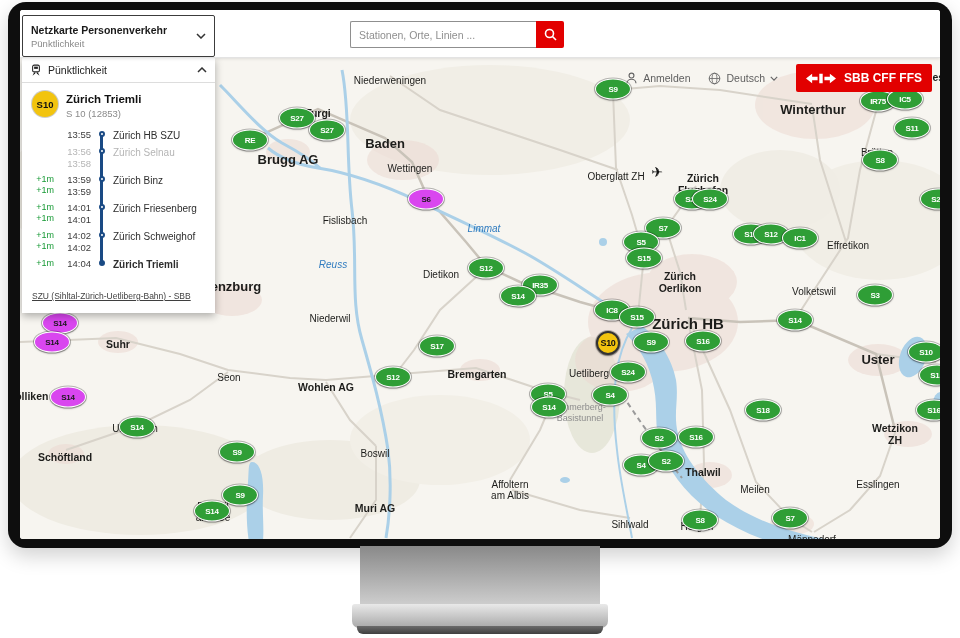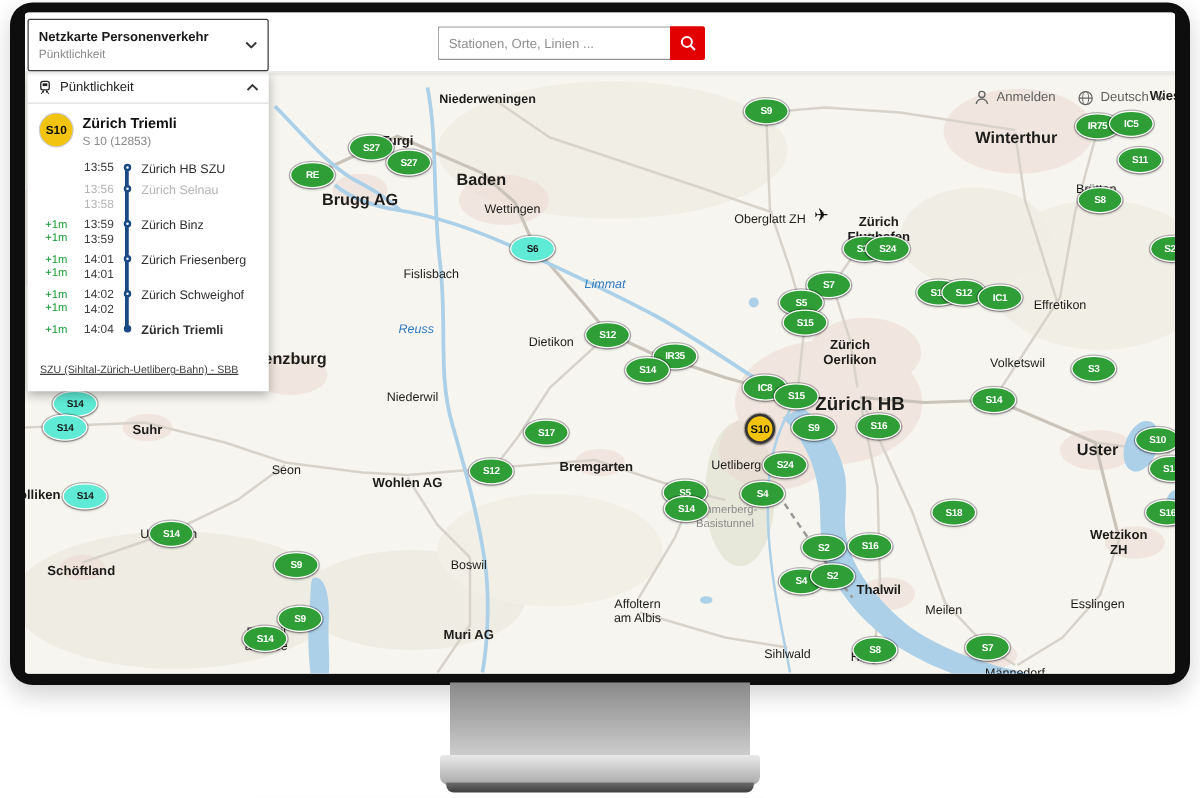--- a/index.html
+++ b/index.html
@@ -17,35 +17,35 @@
                 background:linear-gradient(180deg,#e9e9e9,#a8a8a8); border-radius:3px 3px 7px 7px; }
   .stand-lip  { position:absolute; left:357px; top:626px; width:246px; height:8px;
                 background:linear-gradient(180deg,#6b6b6b,#3f3f3f); border-radius:0 0 6px 6px; }
 
   
   .map-svg { position:absolute; left:0; top:0; }
   .map-layer { position:absolute; inset:0; z-index:5; }
   .map-label { position:absolute; transform:translate(-50%,-50%); white-space:pre-line;
                text-align:center; color:#1d1d1b; line-height:1.15; pointer-events:none; }
   .map-label.town    { font-size:10px; }
-  .map-label.town-b  { font-size:10px; font-weight:bold; }
+  .map-label.town-b  { font-size:10px; font-weight:normal; }
   .map-label.city    { font-size:10.5px; font-weight:bold; }
   .map-label.city-lg { font-size:13px; font-weight:bold; }
   .map-label.city-xl { font-size:15px; font-weight:bold; }
   .map-label.water   { font-size:10px; color:#2f7bbf; font-style:italic; font-weight:normal; }
   .map-label.note    { font-size:9px; color:#8d8d8d; }
   .plane { position:absolute; transform:translate(-50%,-50%); font-size:14px; color:#111; z-index:2; }
 
   .badge { position:absolute; width:36px; height:21px; border-radius:50%;
            transform:translate(-50%,-50%); display:flex; align-items:center; justify-content:center;
            font-size:8px; font-weight:bold; letter-spacing:-.3px; color:#fff;
            border:1.5px solid #fff; box-shadow:0 0 0 1px rgba(0,0,0,.25), 0 1px 2px rgba(0,0,0,.35);
            z-index:6; cursor:pointer; }
   .badge.green    { background:#2f9e36; }
-  .badge.yellow   { background:#5eead4; color:#1a1a1a; }
+  .badge.yellow   { background:#d946ef; color:#1a1a1a; }
   .badge.selected { background:#f2c40f; color:#111; width:24px; height:24px;
                     border:2px solid #333; z-index:8; font-size:9px; }
 
   
   .topbar { position:absolute; left:0; top:0; width:100%; height:48px; background:#fff;
             z-index:40; border-bottom:1px solid #e3e3e3; box-shadow:0 1px 3px rgba(0,0,0,.10); }
   .layer-select { position:absolute; left:2px; top:5px; width:193px; height:42px;
                   border:1px solid #3c3c3c; border-radius:2px; background:#fff;
                   display:flex; align-items:center; justify-content:space-between;
                   padding:0 8px; cursor:pointer; }
@@ -499,20 +499,26 @@
             <svg width="13" height="13" viewBox="0 0 16 16">
               <circle cx="8" cy="8" r="6.5" fill="none" stroke="#666" stroke-width="1.2"></circle>
               <ellipse cx="8" cy="8" rx="3" ry="6.5" fill="none" stroke="#666" stroke-width="1"></ellipse>
               <path d="M1.5,8 L14.5,8" stroke="#666" stroke-width="1"></path>
             </svg>
             <span>Deutsch</span>
             <svg width="8" height="5" viewBox="0 0 10 6">
               <path d="M1,1 L5,5 L9,1" stroke="#666" stroke-width="1.5" fill="none"></path>
             </svg>
           </div>
+          <div class="sbb-logo">
+            <svg width="30" height="13" viewBox="0 0 44 18">
+              <path fill="#fff" d="M19.5,2 h5 v14 h-5 z M0,9 L9,2 v4.5 h8 v5 H9 V16 Z M44,9 L35,2 v4.5 h-8 v5 h8 V16 Z"></path>
+            </svg>
+            <span>SBB CFF FFS</span>
+          </div>
         </div>
       </header>
 
       <aside class="panel">
         <div class="panel-head">
           <div class="panel-title">
             <svg width="12" height="12" viewBox="0 0 16 16">
               <rect x="3.5" y="1.5" width="9" height="9" rx="2" fill="none" stroke="#222" stroke-width="1.4"></rect>
               <rect x="5.5" y="3.5" width="5" height="3" fill="#222"></rect>
               <circle cx="6" cy="12.5" r="1" fill="#222"></circle>

